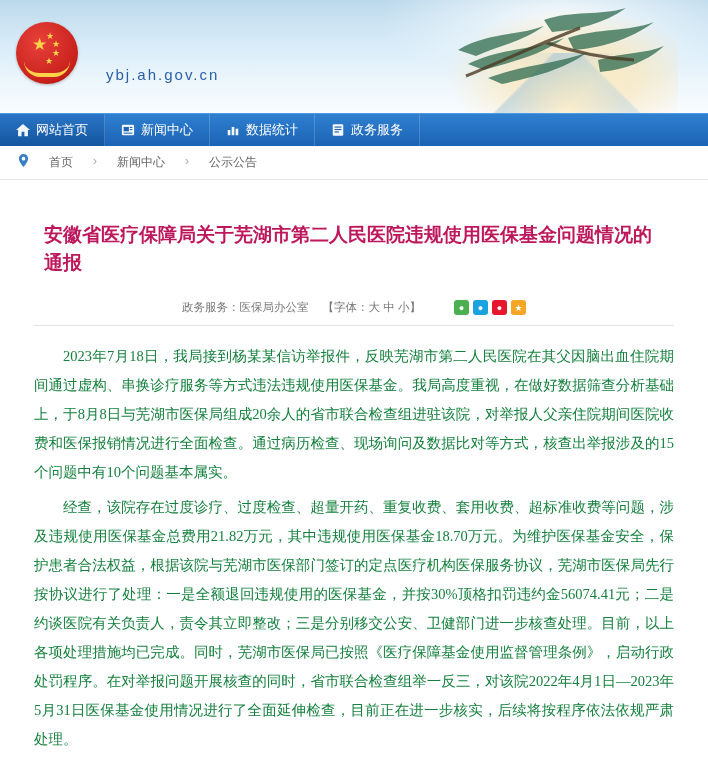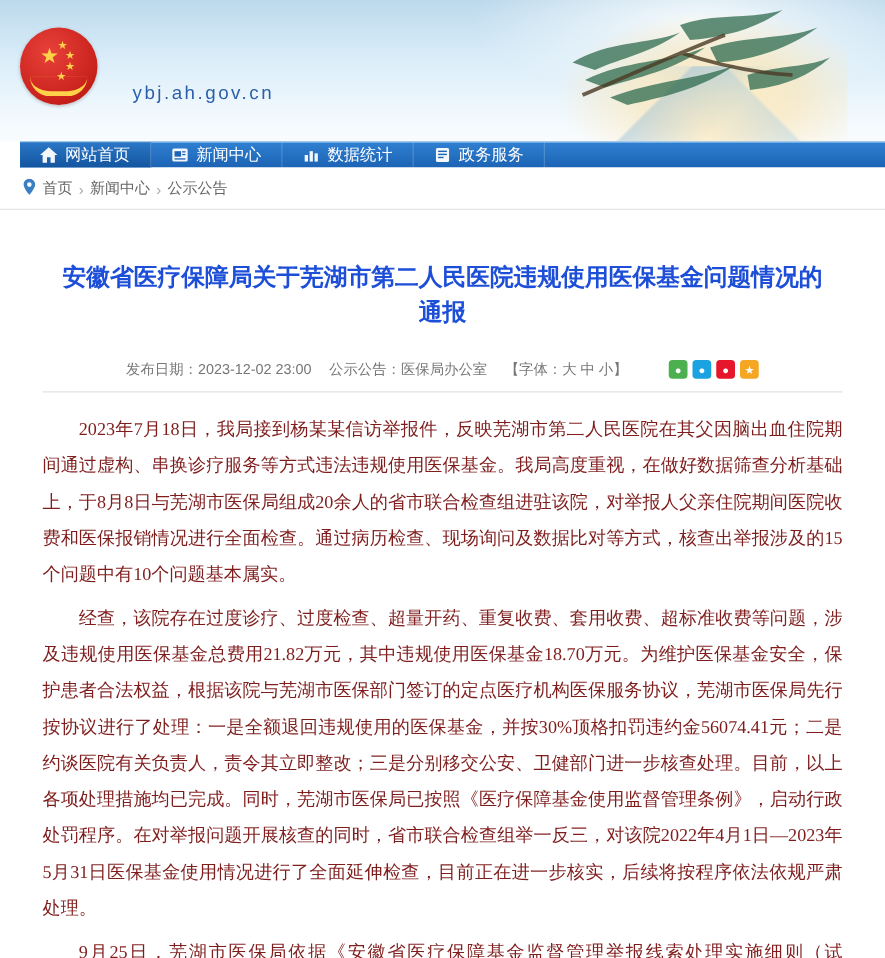--- a/index.html
+++ b/index.html
@@ -99,26 +99,25 @@
     position: absolute;
     left: 106px; top: 66px;
     font-size: 15px;
     color: #2c5fa8;
     letter-spacing: 2px;
     font-family: "Liberation Sans", sans-serif;
   }
 
   
   .nav {
-    height: 21px;
+    height: 33px;
     background: linear-gradient(180deg, #2f7fd1 0%, #1c63b4 100%);
     display: flex;
     align-items: stretch;
     border-top: 1px solid #4f9ae0;
-    margin-left: 16px;
   }
   .nav-item {
     display: flex;
     align-items: center;
     gap: 6px;
     padding: 0 16px;
     color: #fff;
     font-size: 13px;
     cursor: pointer;
     border-right: 1px solid rgba(255,255,255,0.18);
@@ -141,36 +140,35 @@
     border-bottom: 1px solid #e6e6e6;
     height: 34px;
     display: flex;
     align-items: center;
     padding: 0 18px;
   }
   .crumb {
     font-size: 12px;
     color: #666;
     display: flex;
-    align-items: flex-end;
-    gap: 5px;
+    align-items: flex-start;
+    gap: 20px;
   }
   .crumb .pin { color: #3a7fc4; font-size: 12px; }
   .crumb a { color: #666; text-decoration: none; }
   .crumb .sep { color: #aaa; }
 
   
   .article {
     padding: 20px 34px 10px 34px;
   }
   .art-title {
-    text-align: center;
     font-size: 19px;
     font-weight: bold;
-    color: #1d4ed8;
+    color: #be185d;
     line-height: 1.5;
     padding: 8px 10px 10px 10px;
     font-family: "Liberation Serif", "DejaVu Serif", serif;
   }
   .art-meta {
     display: flex;
     align-items: center;
     justify-content: center;
     gap: 14px;
     font-size: 11.5px;
@@ -201,21 +199,21 @@
   .si-star { background: #f5a623; }
 
   .meta-divider {
     border-top: 1px solid #e2e2e2;
     margin: 0 0 16px 0;
   }
 
   .art-body p {
     font-size: 14.5px;
     line-height: 2.0;
-    color: #7f1d1d;
+    color: #15803d;
     margin: 0 0 6px 0;
     text-align: justify;
     text-indent: 2em;
     font-family: "Liberation Serif", "DejaVu Serif", serif;
   }
 </style>
 </head>
 <body>
 
 <div class="page">
@@ -313,24 +311,21 @@
       <span class="sep">›</span>
       <a href="#">公示公告</a>
     </div>
   </div>
 
   <div class="article">
     <h1 class="art-title">安徽省医疗保障局关于芜湖市第二人民医院违规使用医保基金问题情况的通报</h1>
 
     <div class="art-meta">
       <span>
-        <span>发布日期：</span><span>2023-12-02 23:00</span>
-      </span>
-      <span>
-        <span>公示公告：</span><span>医保局办公室</span>
+        <span>政务服务：</span><span>医保局办公室</span>
       </span>
       <span class="fontsize">【字体：大 中 小】</span>
       <span class="share-icons">
         <span class="si si-share">⋚</span>
         <span class="si si-wechat">●</span>
         <span class="si si-qq">●</span>
         <span class="si si-weibo">●</span>
         <span class="si si-star">★</span>
       </span>
     </div>

